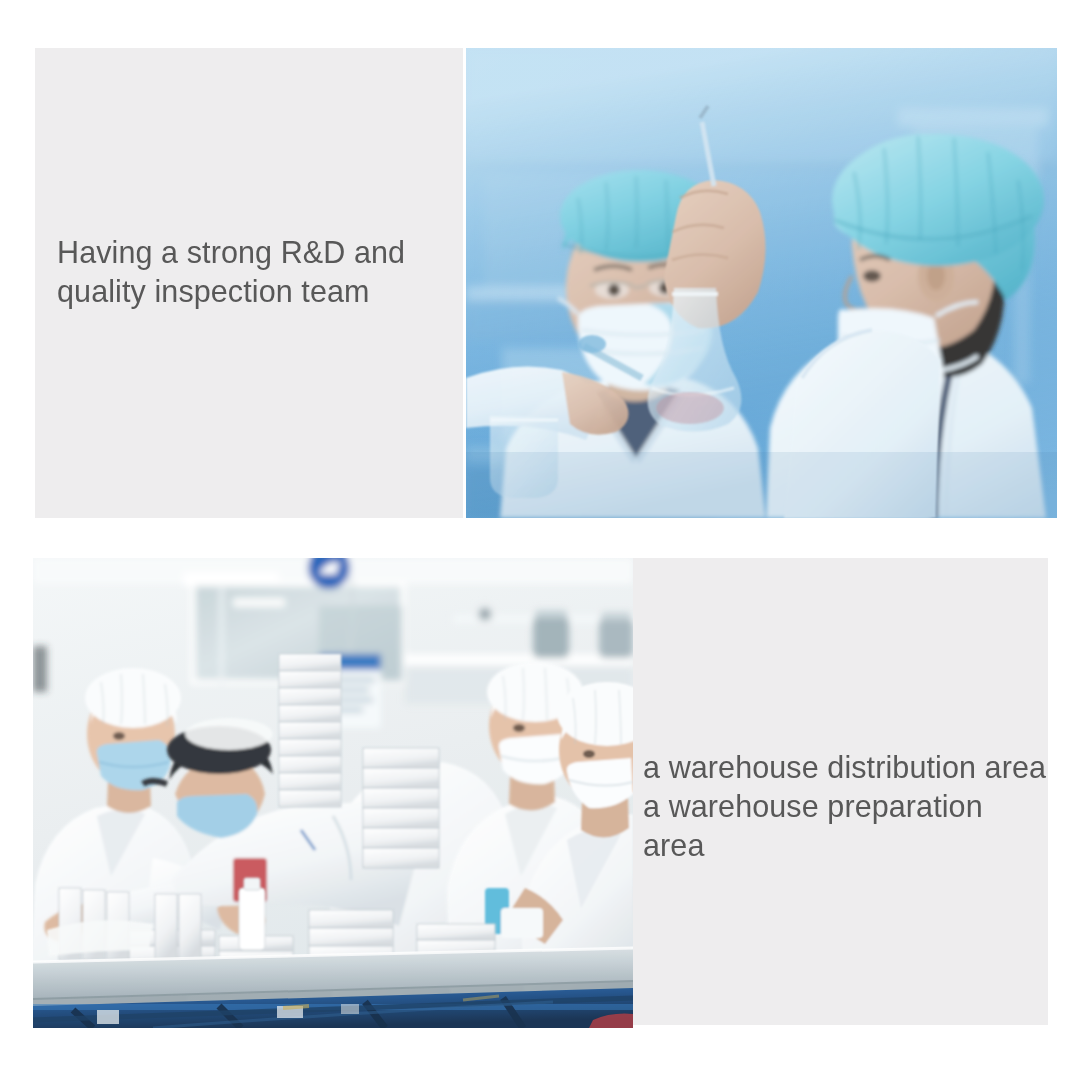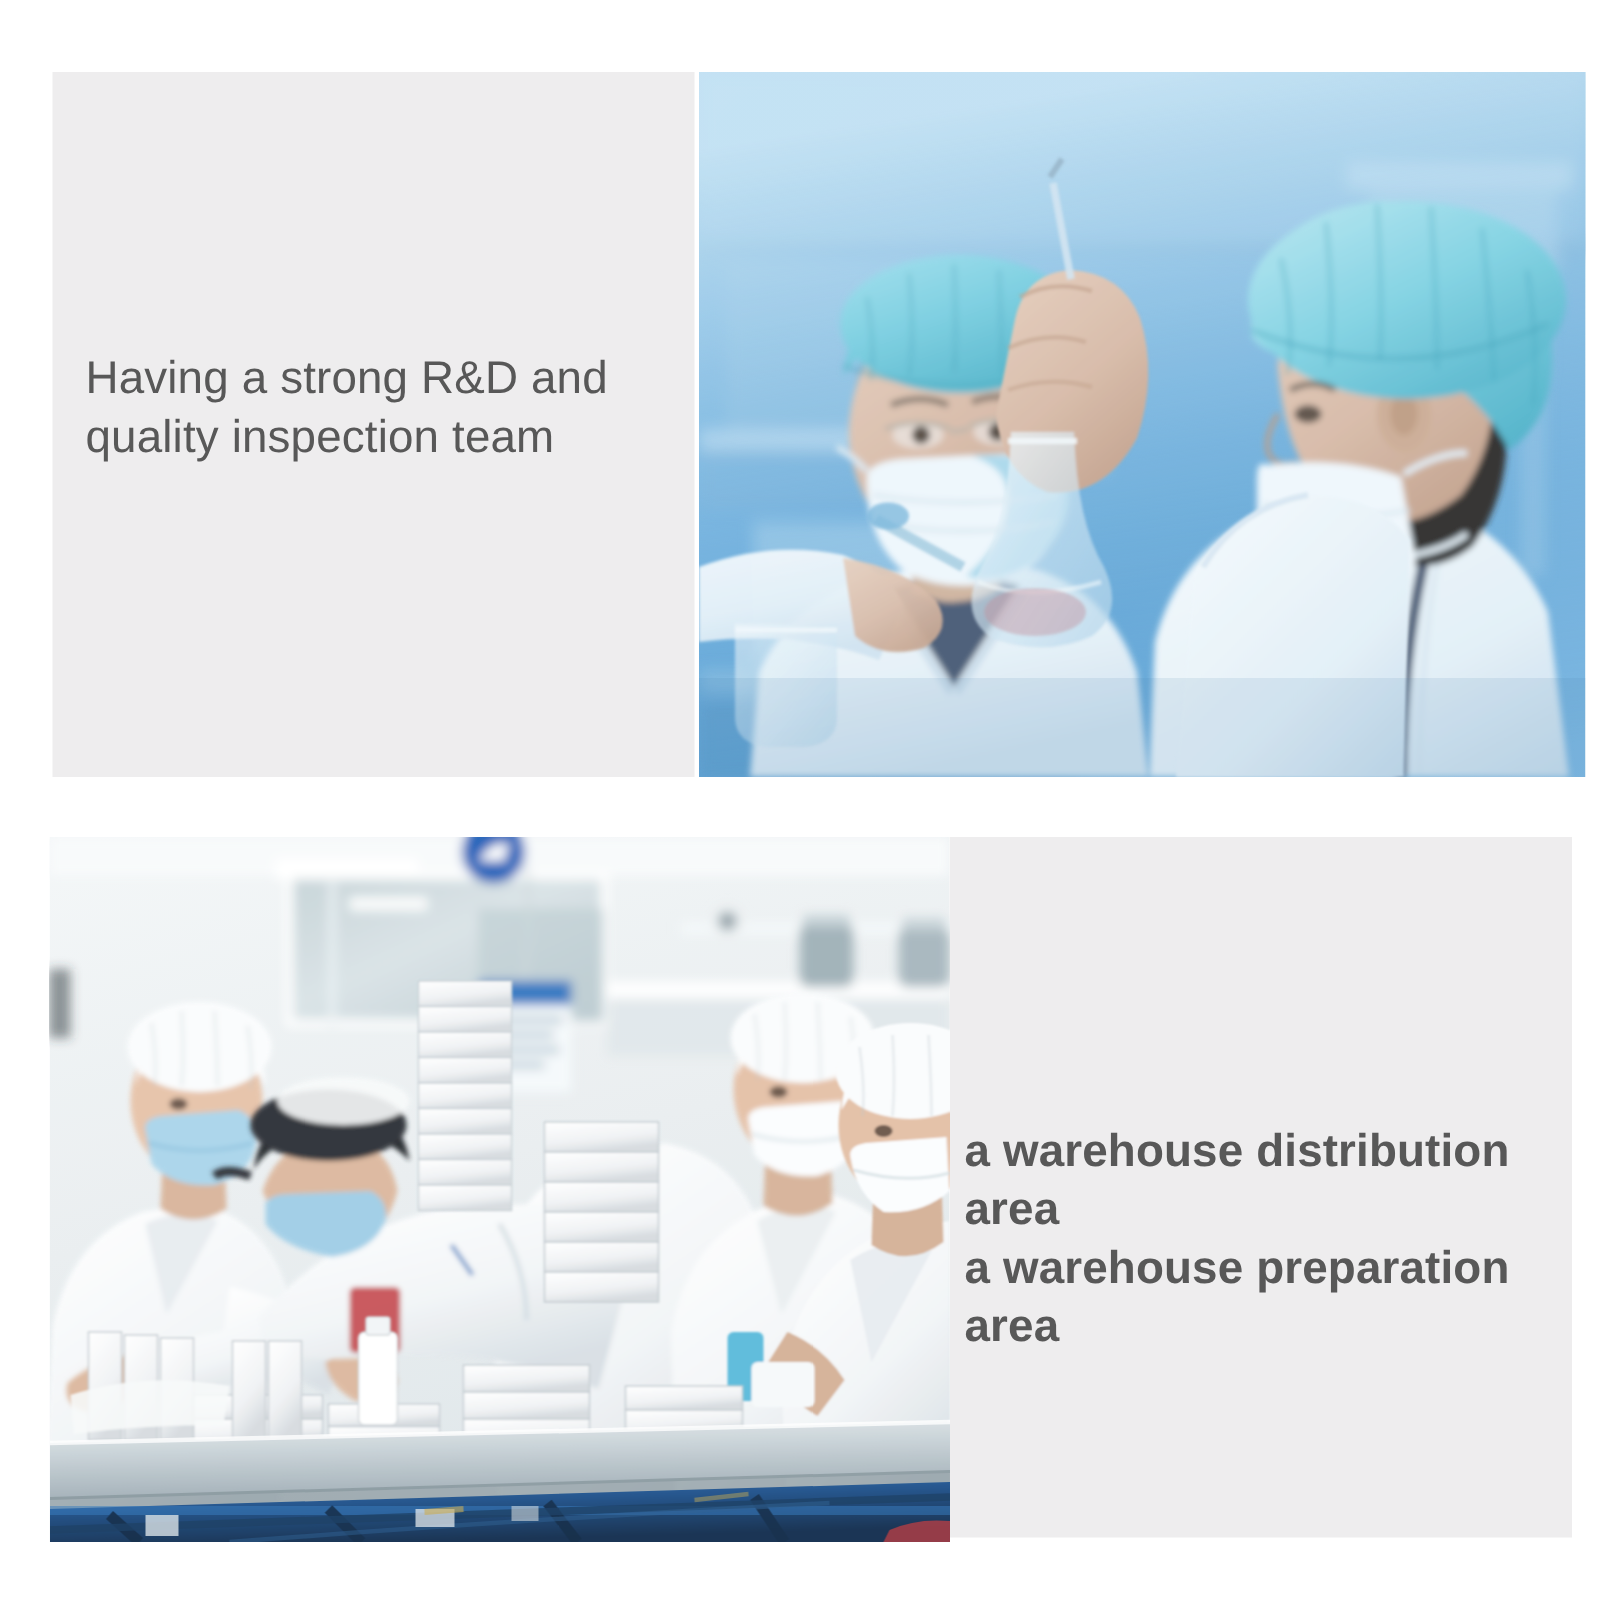--- a/index.html
+++ b/index.html
@@ -77,21 +77,21 @@
     background: #eeedee;
   }
   .block-bottom .caption {
     position: absolute;
     left: 610px;
     top: 190px;
     width: 405px;
     color: #585858;
     font-size: 30.5px;
     line-height: 39px;
-    font-weight: 700;
+    font-weight: 400;
     letter-spacing: 0.1px;
     white-space: pre-line;
   }
   .block-bottom .photo {
     position: absolute;
     left: 0;
     top: 0;
     width: 600px;
     height: 470px;
     overflow: hidden;

